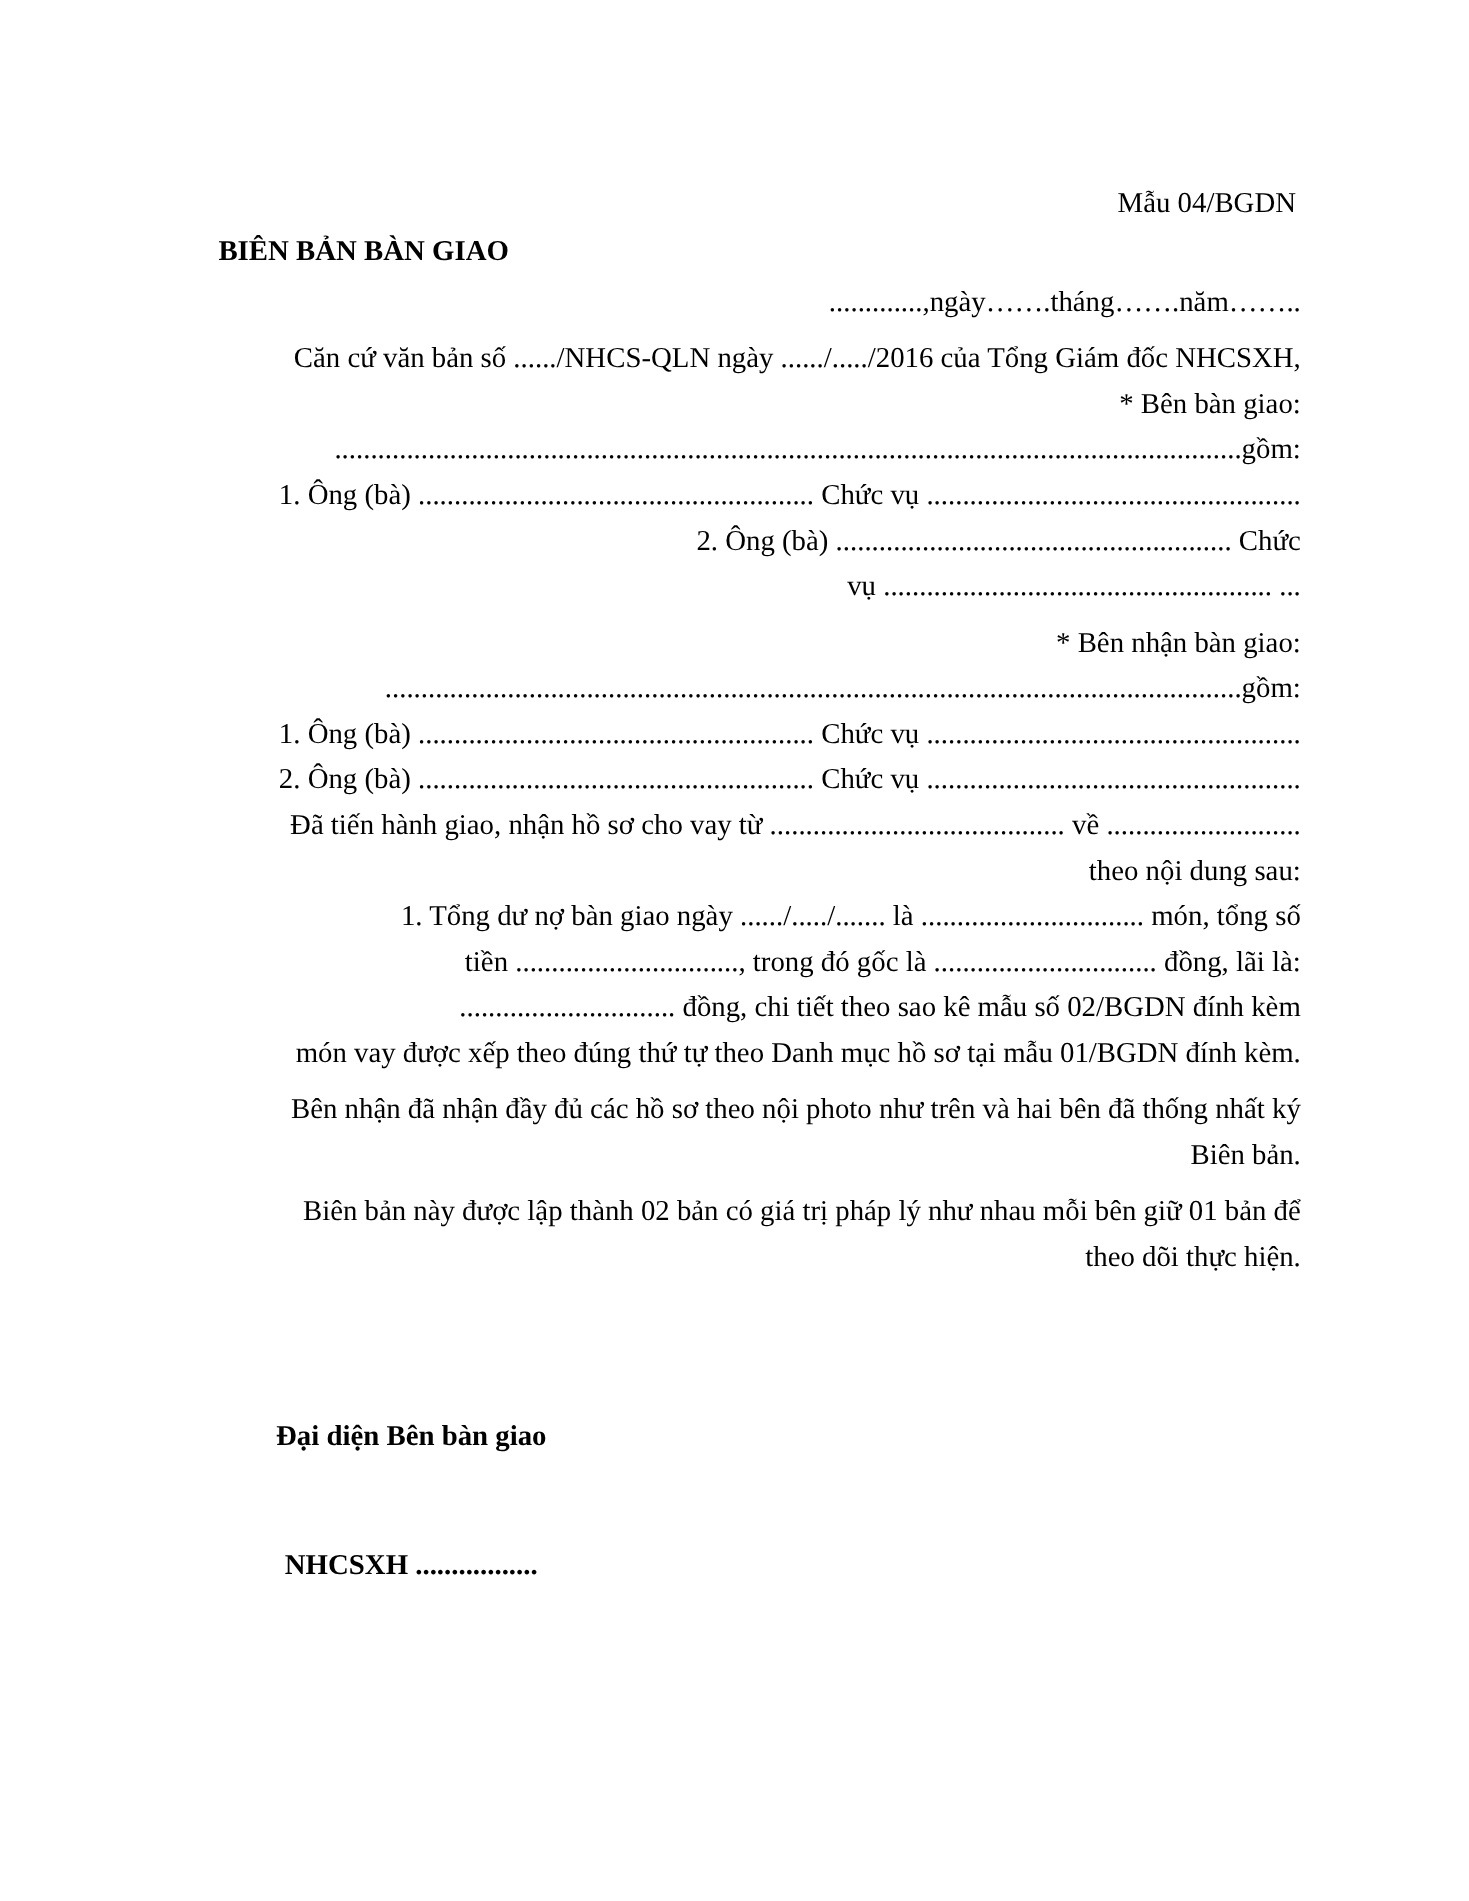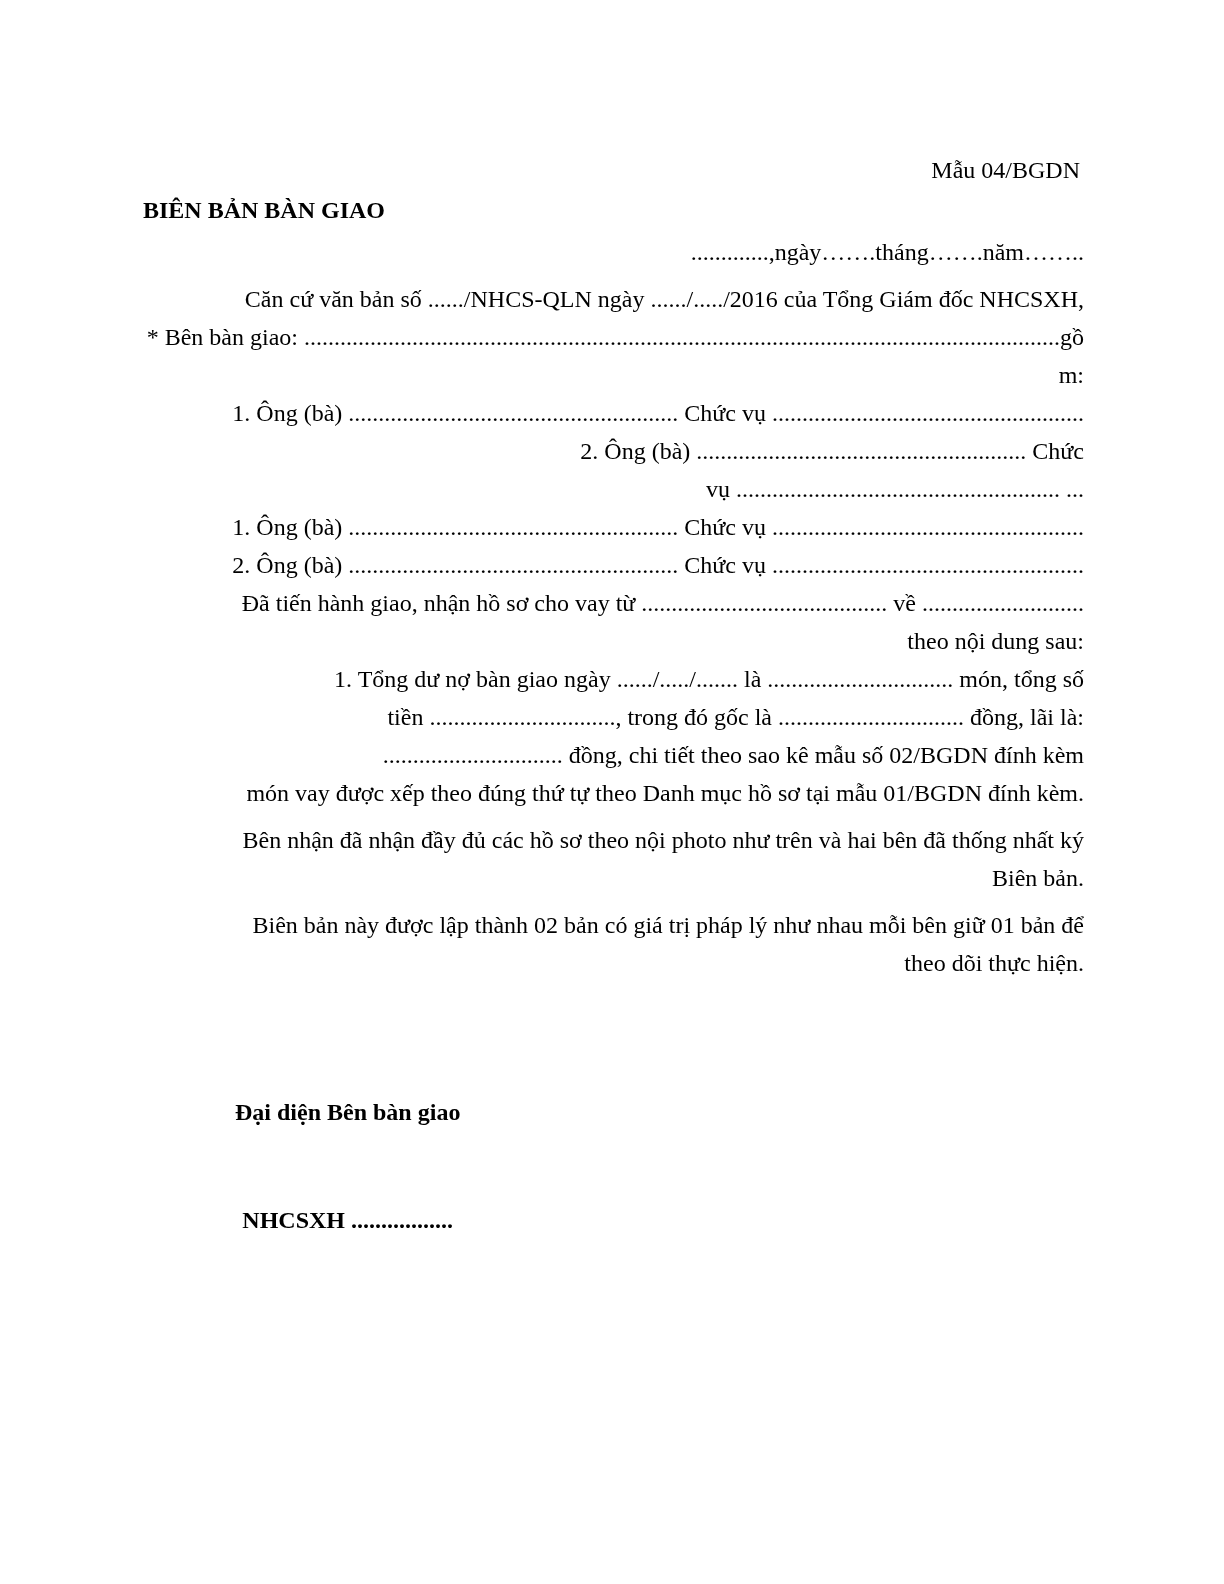--- a/index.html
+++ b/index.html
@@ -10,20 +10,21 @@
   .page {
     position: relative;
     width: 1224px;
     height: 1584px;
     background: #ffffff;
     color: #000000;
     font-family: "Liberation Serif", "DejaVu Serif", serif;
     font-size: 24px;
     overflow: hidden;
     box-sizing: border-box;
+    padding-left: 39px;
   }
   .content {
     padding: 153px 140px 0 143px;
   }
   .header {
     text-align: right;
     line-height: 35px;
     padding-right: 4px;
   }
   .italic { font-style: italic; }
@@ -38,21 +39,21 @@
     white-space: pre-wrap;
     word-break: break-all;
     text-align: right;
   }
   .date-line {
     margin-top: 6px;
   }
   .gap { margin-top: 9px; }
   .signature {
     margin-top: 40px;
-    margin-left: 92px;
+    margin-left: 48px;
     width: fit-content;
     text-align: center;
     font-weight: bold;
     line-height: 36px;
     white-space: pre-wrap;
   }
 </style>
 </head>
 <body>
 
@@ -66,20 +67,21 @@
     <div class="title">BIÊN BẢN BÀN GIAO</div>
 
     <div class="line date-line"> .............,ngày…….tháng…….năm……..</div>
 
     <div id="doc-body">
         <div class="line gap">Căn cứ văn bản số ....../NHCS-QLN ngày ....../...../2016 của Tổng Giám đốc NHCSXH,</div>
         <div class="line">* Bên bàn giao: ..............................................................................................................................gồm:</div>
         <div class="line">1. Ông (bà) ....................................................... Chức vụ ....................................................</div>
         <div class="line">2. Ông (bà) ....................................................... Chức</div>
         <div class="line">vụ ...................................................... ...</div>
+        <div class="line gap"> * Bên nhận bàn giao: .......................................................................................................................gồm:</div>
         <div class="line"> 1. Ông (bà) ....................................................... Chức vụ ....................................................</div>
         <div class="line"> 2. Ông (bà) ....................................................... Chức vụ ....................................................</div>
         <div class="line"> Đã tiến hành giao, nhận hồ sơ cho vay từ ......................................... về ...........................</div>
         <div class="line">theo nội dung sau:</div>
         <div class="line">1. Tổng dư nợ bàn giao ngày ....../...../....... là ............................... món, tổng số</div>
         <div class="line">tiền ..............................., trong đó gốc là ............................... đồng, lãi là:</div>
         <div class="line">.............................. đồng, chi tiết theo sao kê mẫu số 02/BGDN đính kèm</div>
         <div class="line">món vay được xếp theo đúng thứ tự theo Danh mục hồ sơ tại mẫu 01/BGDN đính kèm.</div>
         <div class="line gap">Bên nhận đã nhận đầy đủ các hồ sơ theo nội photo như trên và hai bên đã thống nhất ký</div>
         <div class="line">Biên bản.</div>

